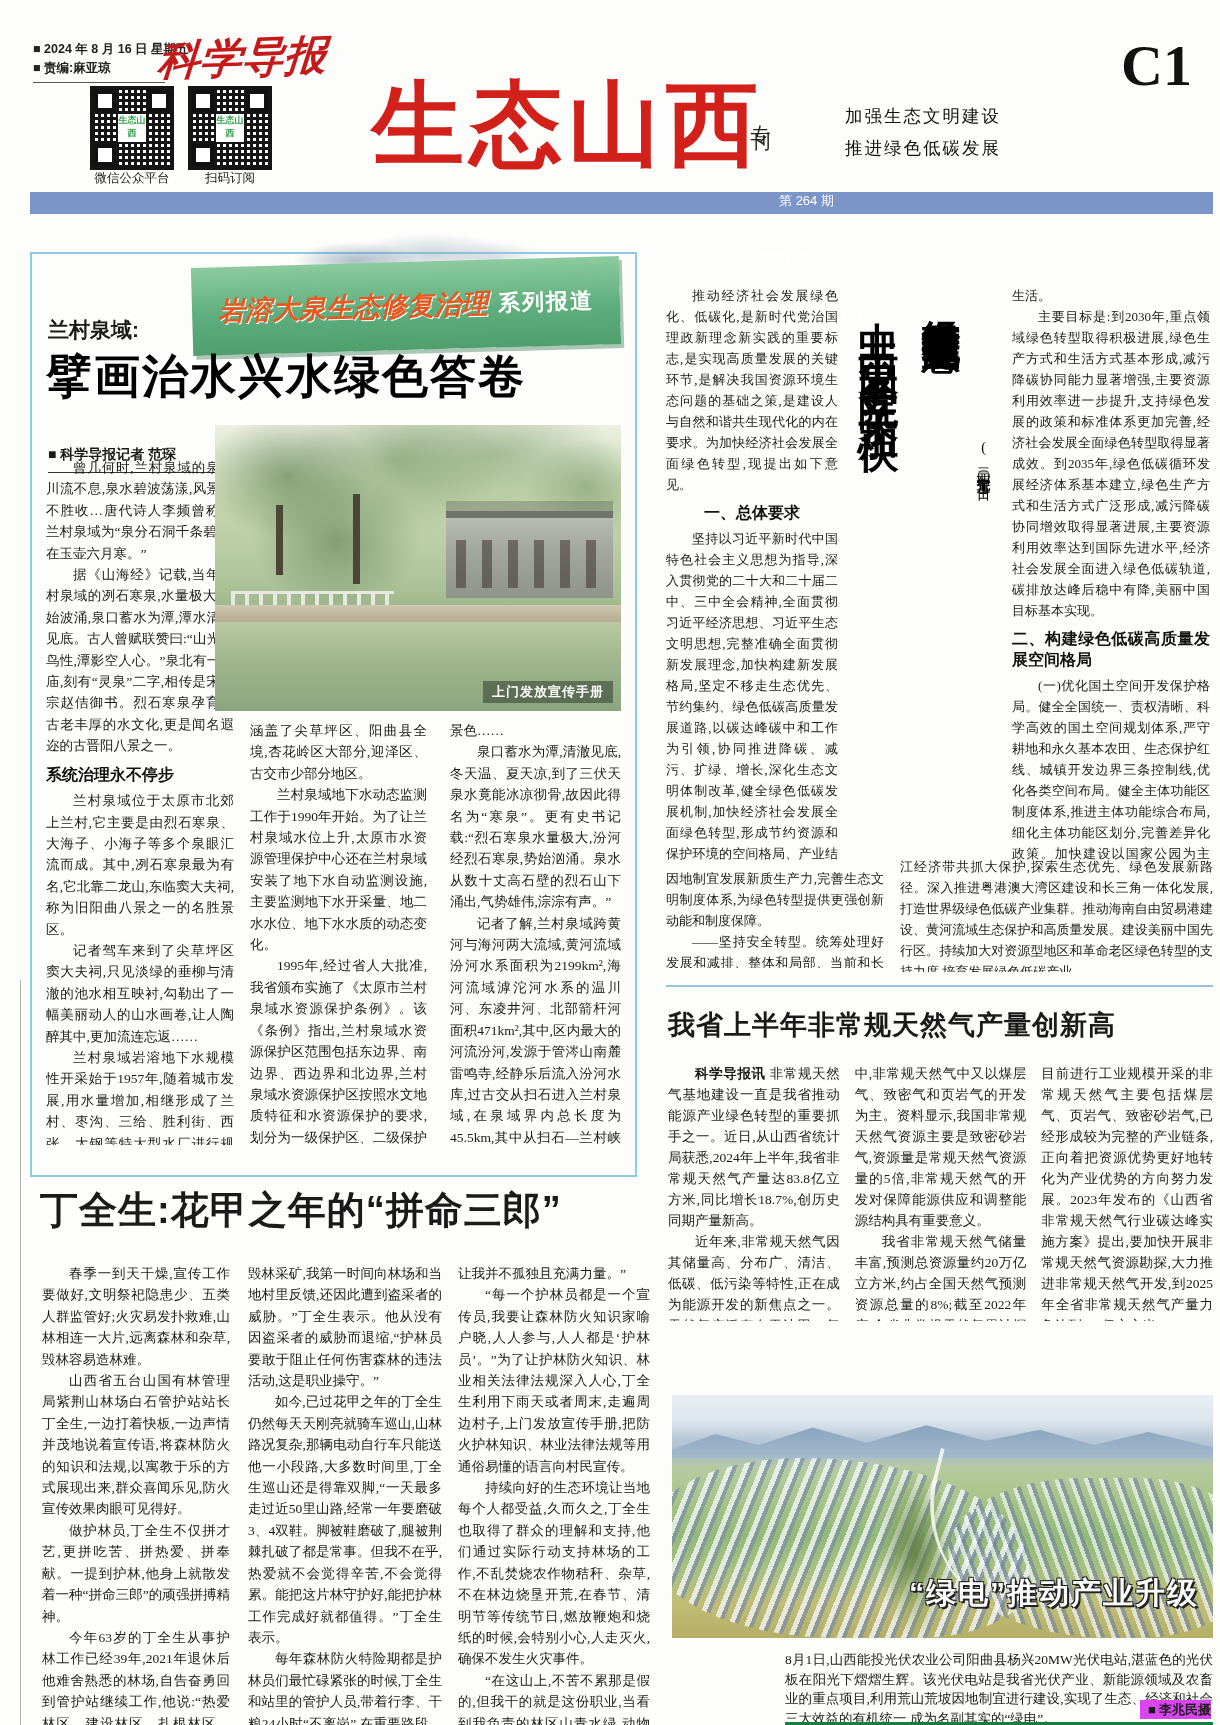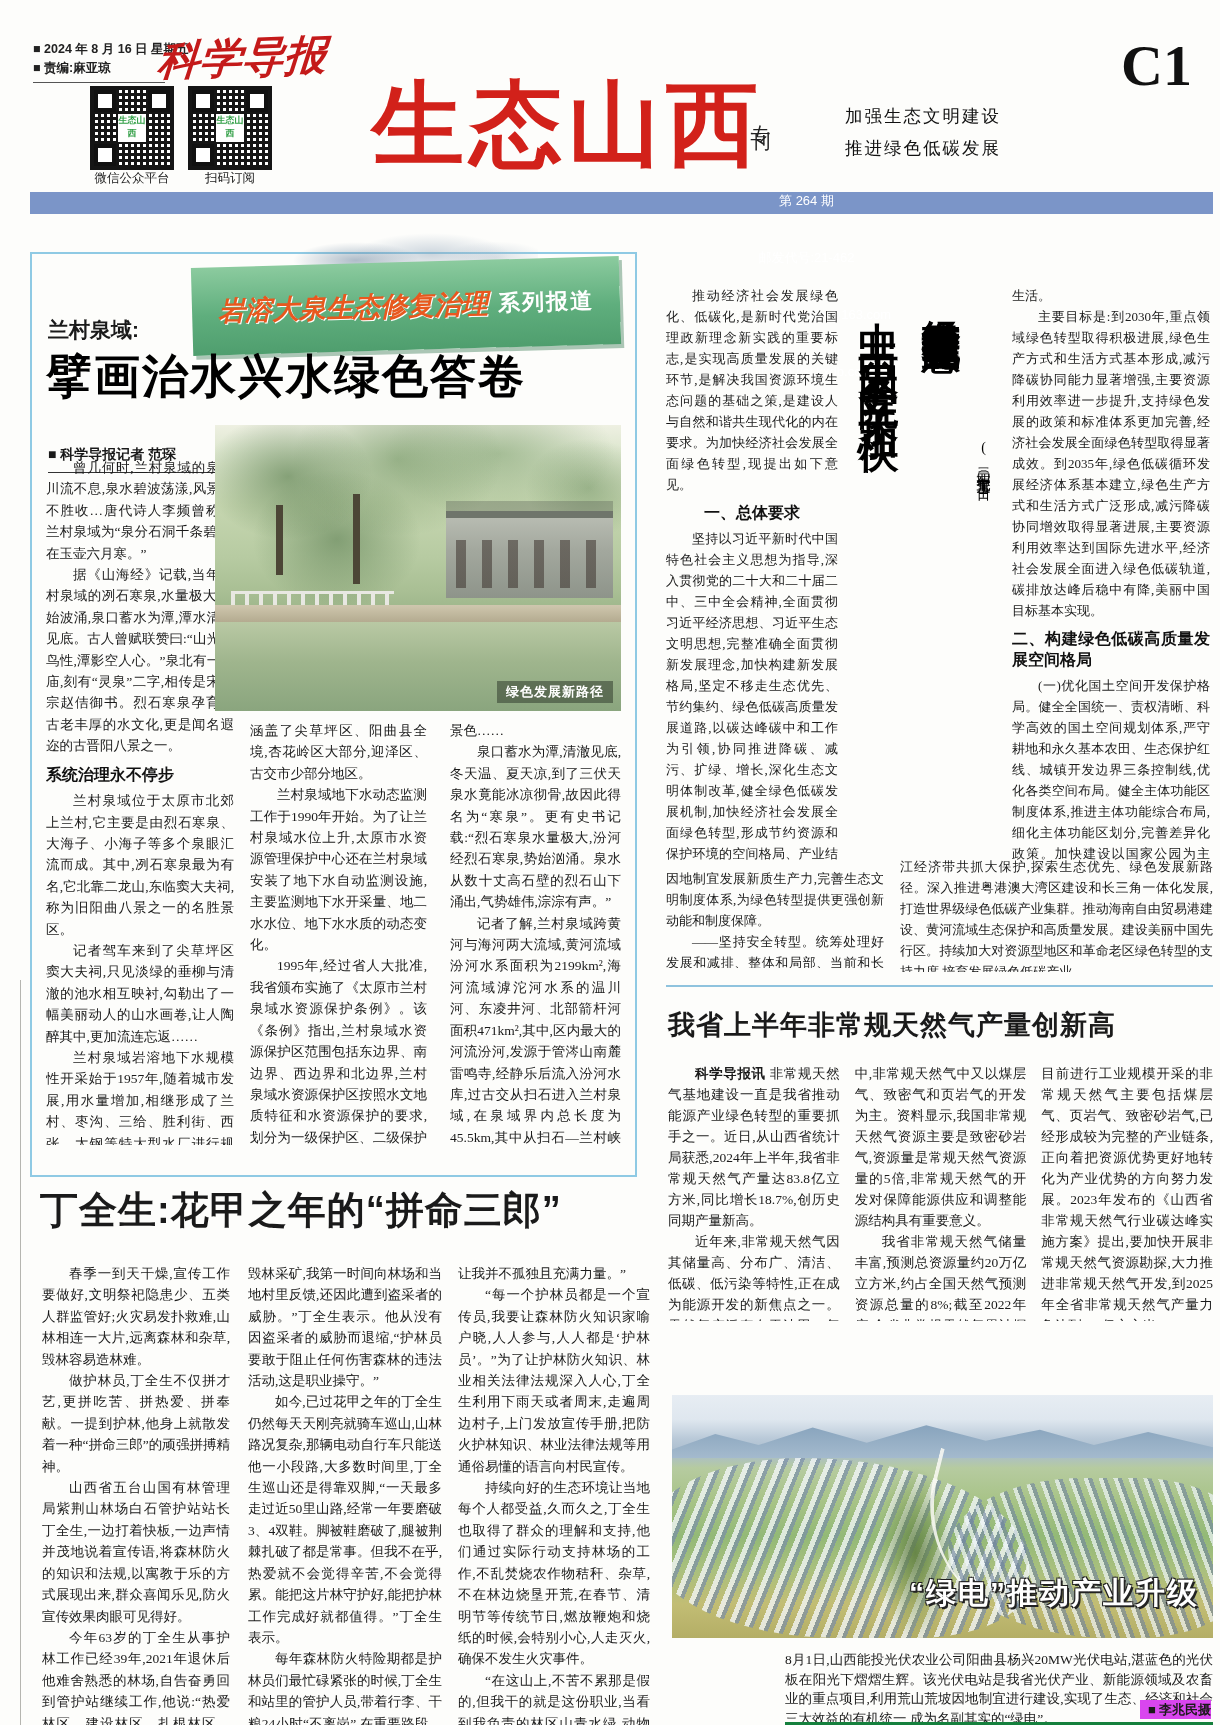--- a/index.html
+++ b/index.html
@@ -207,21 +207,21 @@
     </div>
 
     <div id="pond">
       <div class="canopy"></div>
       <div class="building"></div>
       <div class="trunk" style="left:34%;top:24%;"></div>
       <div class="trunk" style="left:15%;top:28%;height:70px;"></div>
       <div class="fence"></div>
       <div class="bank"></div>
       <div class="water"></div>
-      <div class="photo-cap">绿色发展新路径</div>
+      <div class="photo-cap">上门发放宣传手册</div>
     </div>
 
     <div id="spring-c2" class="tcol">
       <div class="cont">
           <p>涵盖了尖草坪区、阳曲县全境,杏花岭区大部分,迎泽区、古交市少部分地区。</p>
           <p>兰村泉域地下水动态监测工作于1990年开始。为了让兰村泉域水位上升,太原市水资源管理保护中心还在兰村泉域安装了地下水自动监测设施,主要监测地下水开采量、地二水水位、地下水水质的动态变化。</p>
           <p>1995年,经过省人大批准,我省颁布实施了《太原市兰村泉域水资源保护条例》。该《条例》指出,兰村泉域水资源保护区范围包括东边界、南边界、西边界和北边界,兰村泉域水资源保护区按照水文地质特征和水资源保护的要求,划分为一级保护区、二级保护区、三级保护区,实行分级保护与管理等。</p>
         </div>
 
     </div>
@@ -311,22 +311,22 @@
   <div id="solar-cap">
     <span>8月1日,山西能投光伏农业公司阳曲县杨兴20MW光伏电站,湛蓝色的光伏板在阳光下熠熠生辉。该光伏电站是我省光伏产业、新能源领域及农畜业的重点项目,利用荒山荒坡因地制宜进行建设,实现了生态、经济和社会三大效益的有机统一,成为名副其实的“绿电”。</span>
     <span class="credit">■ 李兆民摄</span>
   </div>
 
   <div id="forest">
     <div id="forest-headline" class="hd">丁全生:花甲之年的“拼命三郎”</div>
     <div id="forest-c1" class="tcol">
       <div>
           <p>春季一到天干燥,宣传工作要做好,文明祭祀隐患少、五类人群监管好;火灾易发扑救难,山林相连一大片,远离森林和杂草,毁林容易造林难。</p>
+          <p>山西省五台山国有林管理局紫荆山林场白石管护站站长丁全生,一边打着快板,一边声情并茂地说着宣传语,将森林防火的知识和法规,以寓教于乐的方式展现出来,群众喜闻乐见,防火宣传效果肉眼可见得好。</p>
           <p>做护林员,丁全生不仅拼才艺,更拼吃苦、拼热爱、拼奉献。一提到护林,他身上就散发着一种“拼命三郎”的顽强拼搏精神。</p>
-          <p>山西省五台山国有林管理局紫荆山林场白石管护站站长丁全生,一边打着快板,一边声情并茂地说着宣传语,将森林防火的知识和法规,以寓教于乐的方式展现出来,群众喜闻乐见,防火宣传效果肉眼可见得好。</p>
           <p>今年63岁的丁全生从事护林工作已经39年,2021年退休后他难舍熟悉的林场,自告奋勇回到管护站继续工作,他说:“热爱林区、建设林区、扎根林区、守护林区,我愿意把我的一生都奉献给我热爱的这片林。”</p>
         </div>
     </div>
     <div id="forest-c2" class="tcol">
       <div class="cont">
           <p>毁林采矿,我第一时间向林场和当地村里反馈,还因此遭到盗采者的威胁。”丁全生表示。他从没有因盗采者的威胁而退缩,“护林员要敢于阻止任何伤害森林的违法活动,这是职业操守。”</p>
           <p>如今,已过花甲之年的丁全生仍然每天天刚亮就骑车巡山,山林路况复杂,那辆电动自行车只能送他一小段路,大多数时间里,丁全生巡山还是得靠双脚,“一天最多走过近50里山路,经常一年要磨破3、4双鞋。脚被鞋磨破了,腿被荆棘扎破了都是常事。但我不在乎,热爱就不会觉得辛苦,不会觉得累。能把这片林守护好,能把护林工作完成好就都值得。”丁全生表示。</p>
           <p>每年森林防火特险期都是护林员们最忙碌紧张的时候,丁全生和站里的管护人员,带着行李、干粮24小时“不离岗”,在重要路段、山口设立检查点,防止有人带火源上山,这样的坚守每年都有240天,一守就是39年。</p>
         </div>
     </div>

